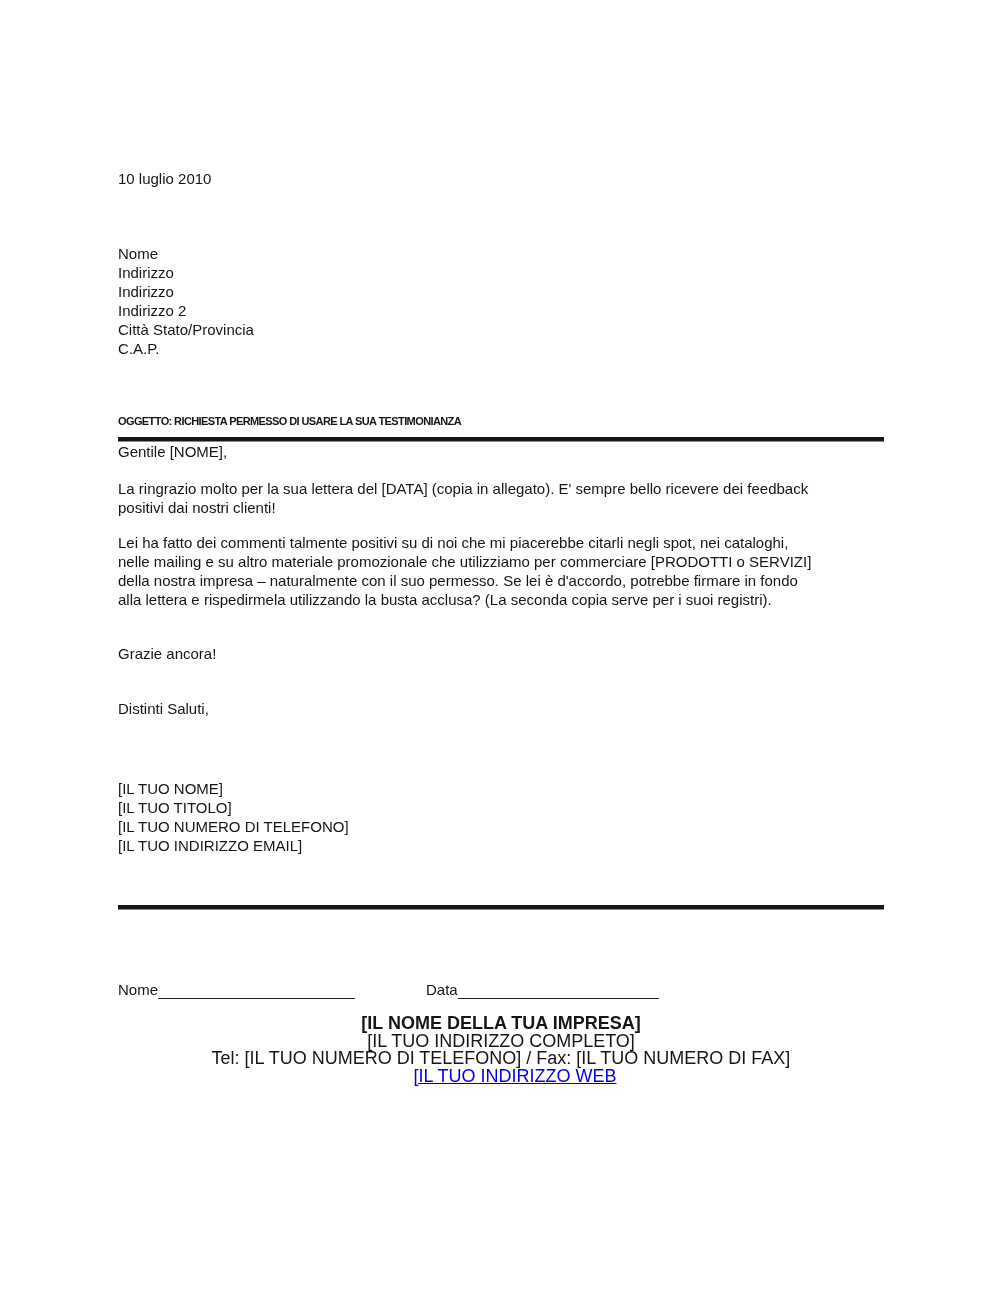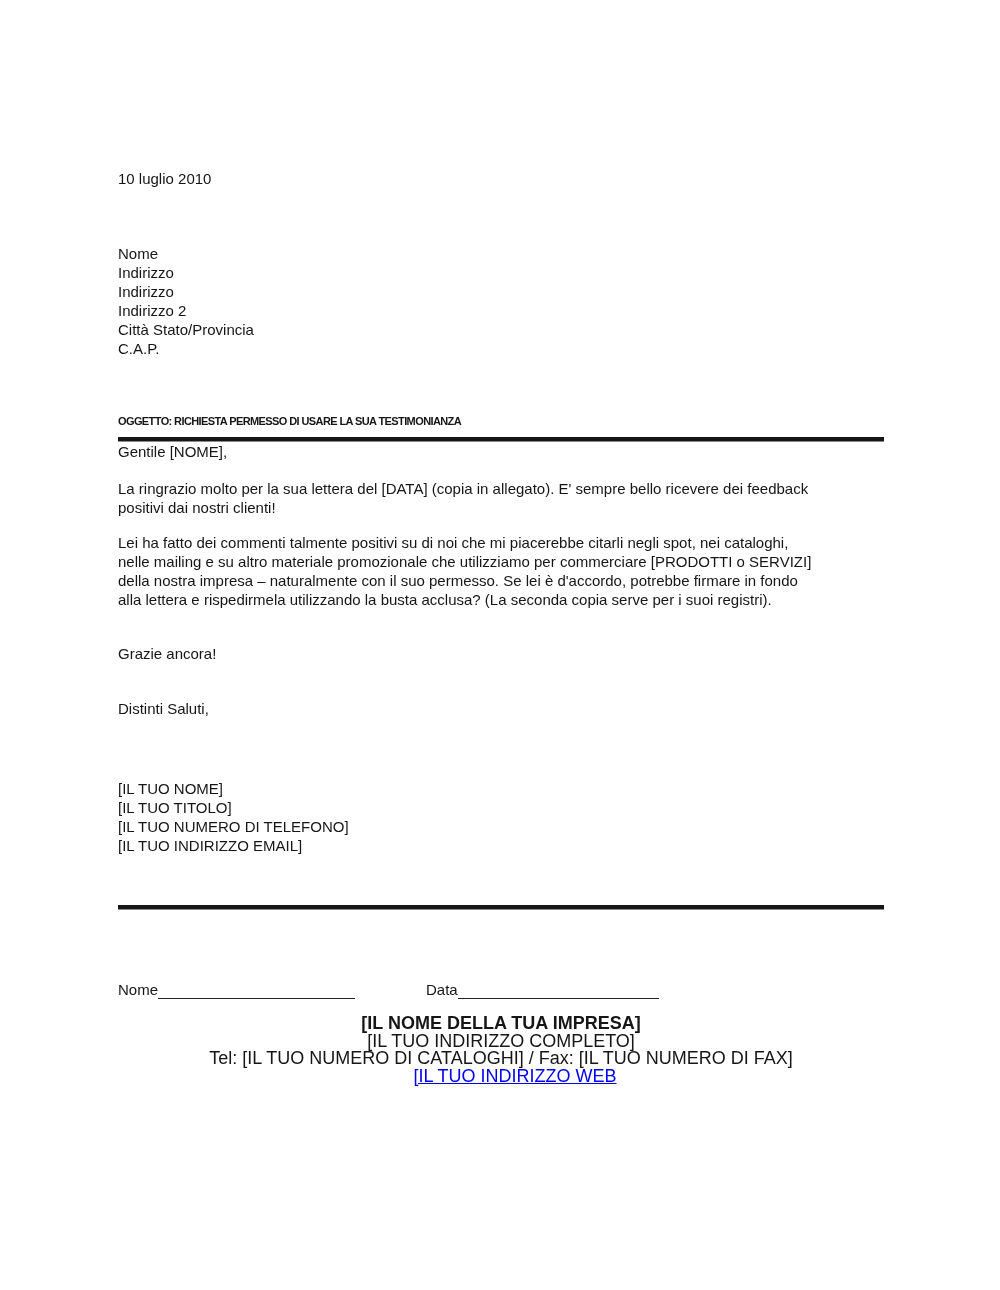--- a/index.html
+++ b/index.html
@@ -122,20 +122,20 @@
         <span class="blank-line firma-line"></span>
       <span class="data-group">
         <span>Data</span>
           <span class="blank-line data-line"></span>
       </span>
     </div>
 
     <div class="footer-block">
       <div class="footer-company">[IL NOME DELLA TUA IMPRESA]</div>
       <div>[IL TUO INDIRIZZO COMPLETO]</div>
-      <div>Tel: [IL TUO NUMERO DI CATALOGHI] / Fax: [IL TUO NUMERO DI FAX]</div>
+      <div>Tel: [IL TUO NUMERO DI TELEFONO] / Fax: [IL TUO NUMERO DI FAX]</div>
       <div>
         <a class="footer-web">[IL TUO INDIRIZZO WEB</a>
       </div>
     </div>
 
   </div>
 </div>
 
 </body></html>

